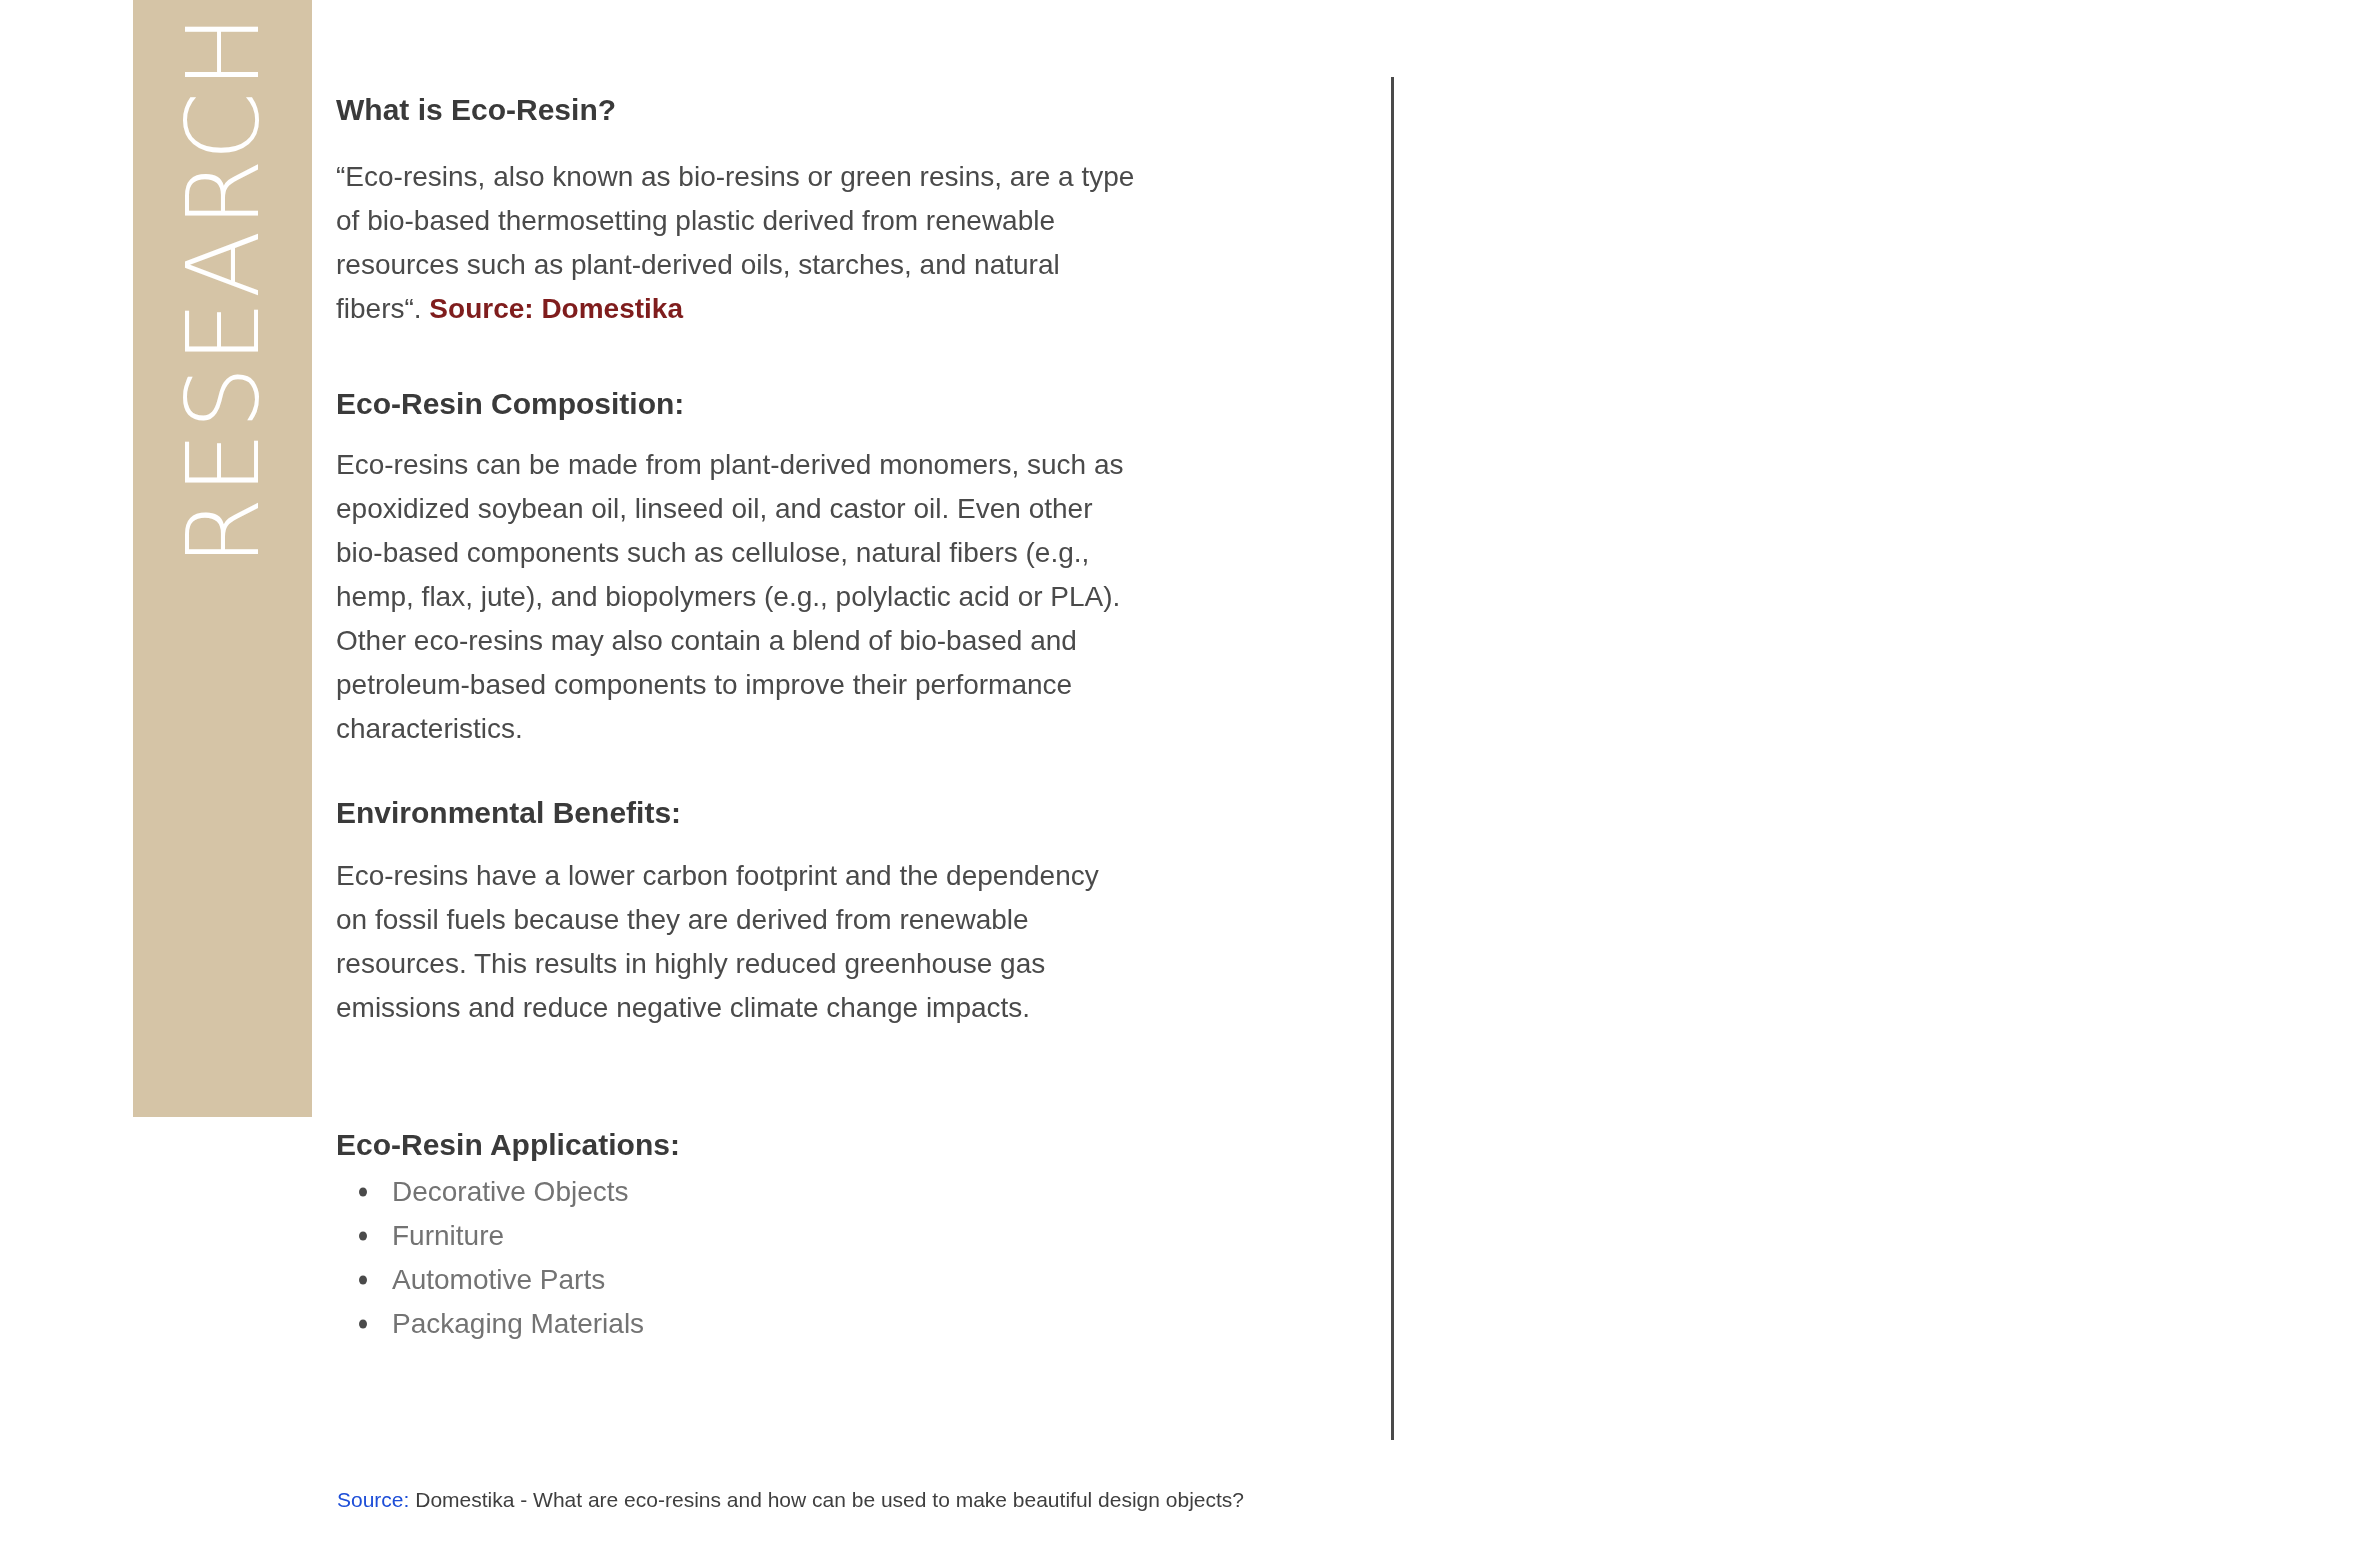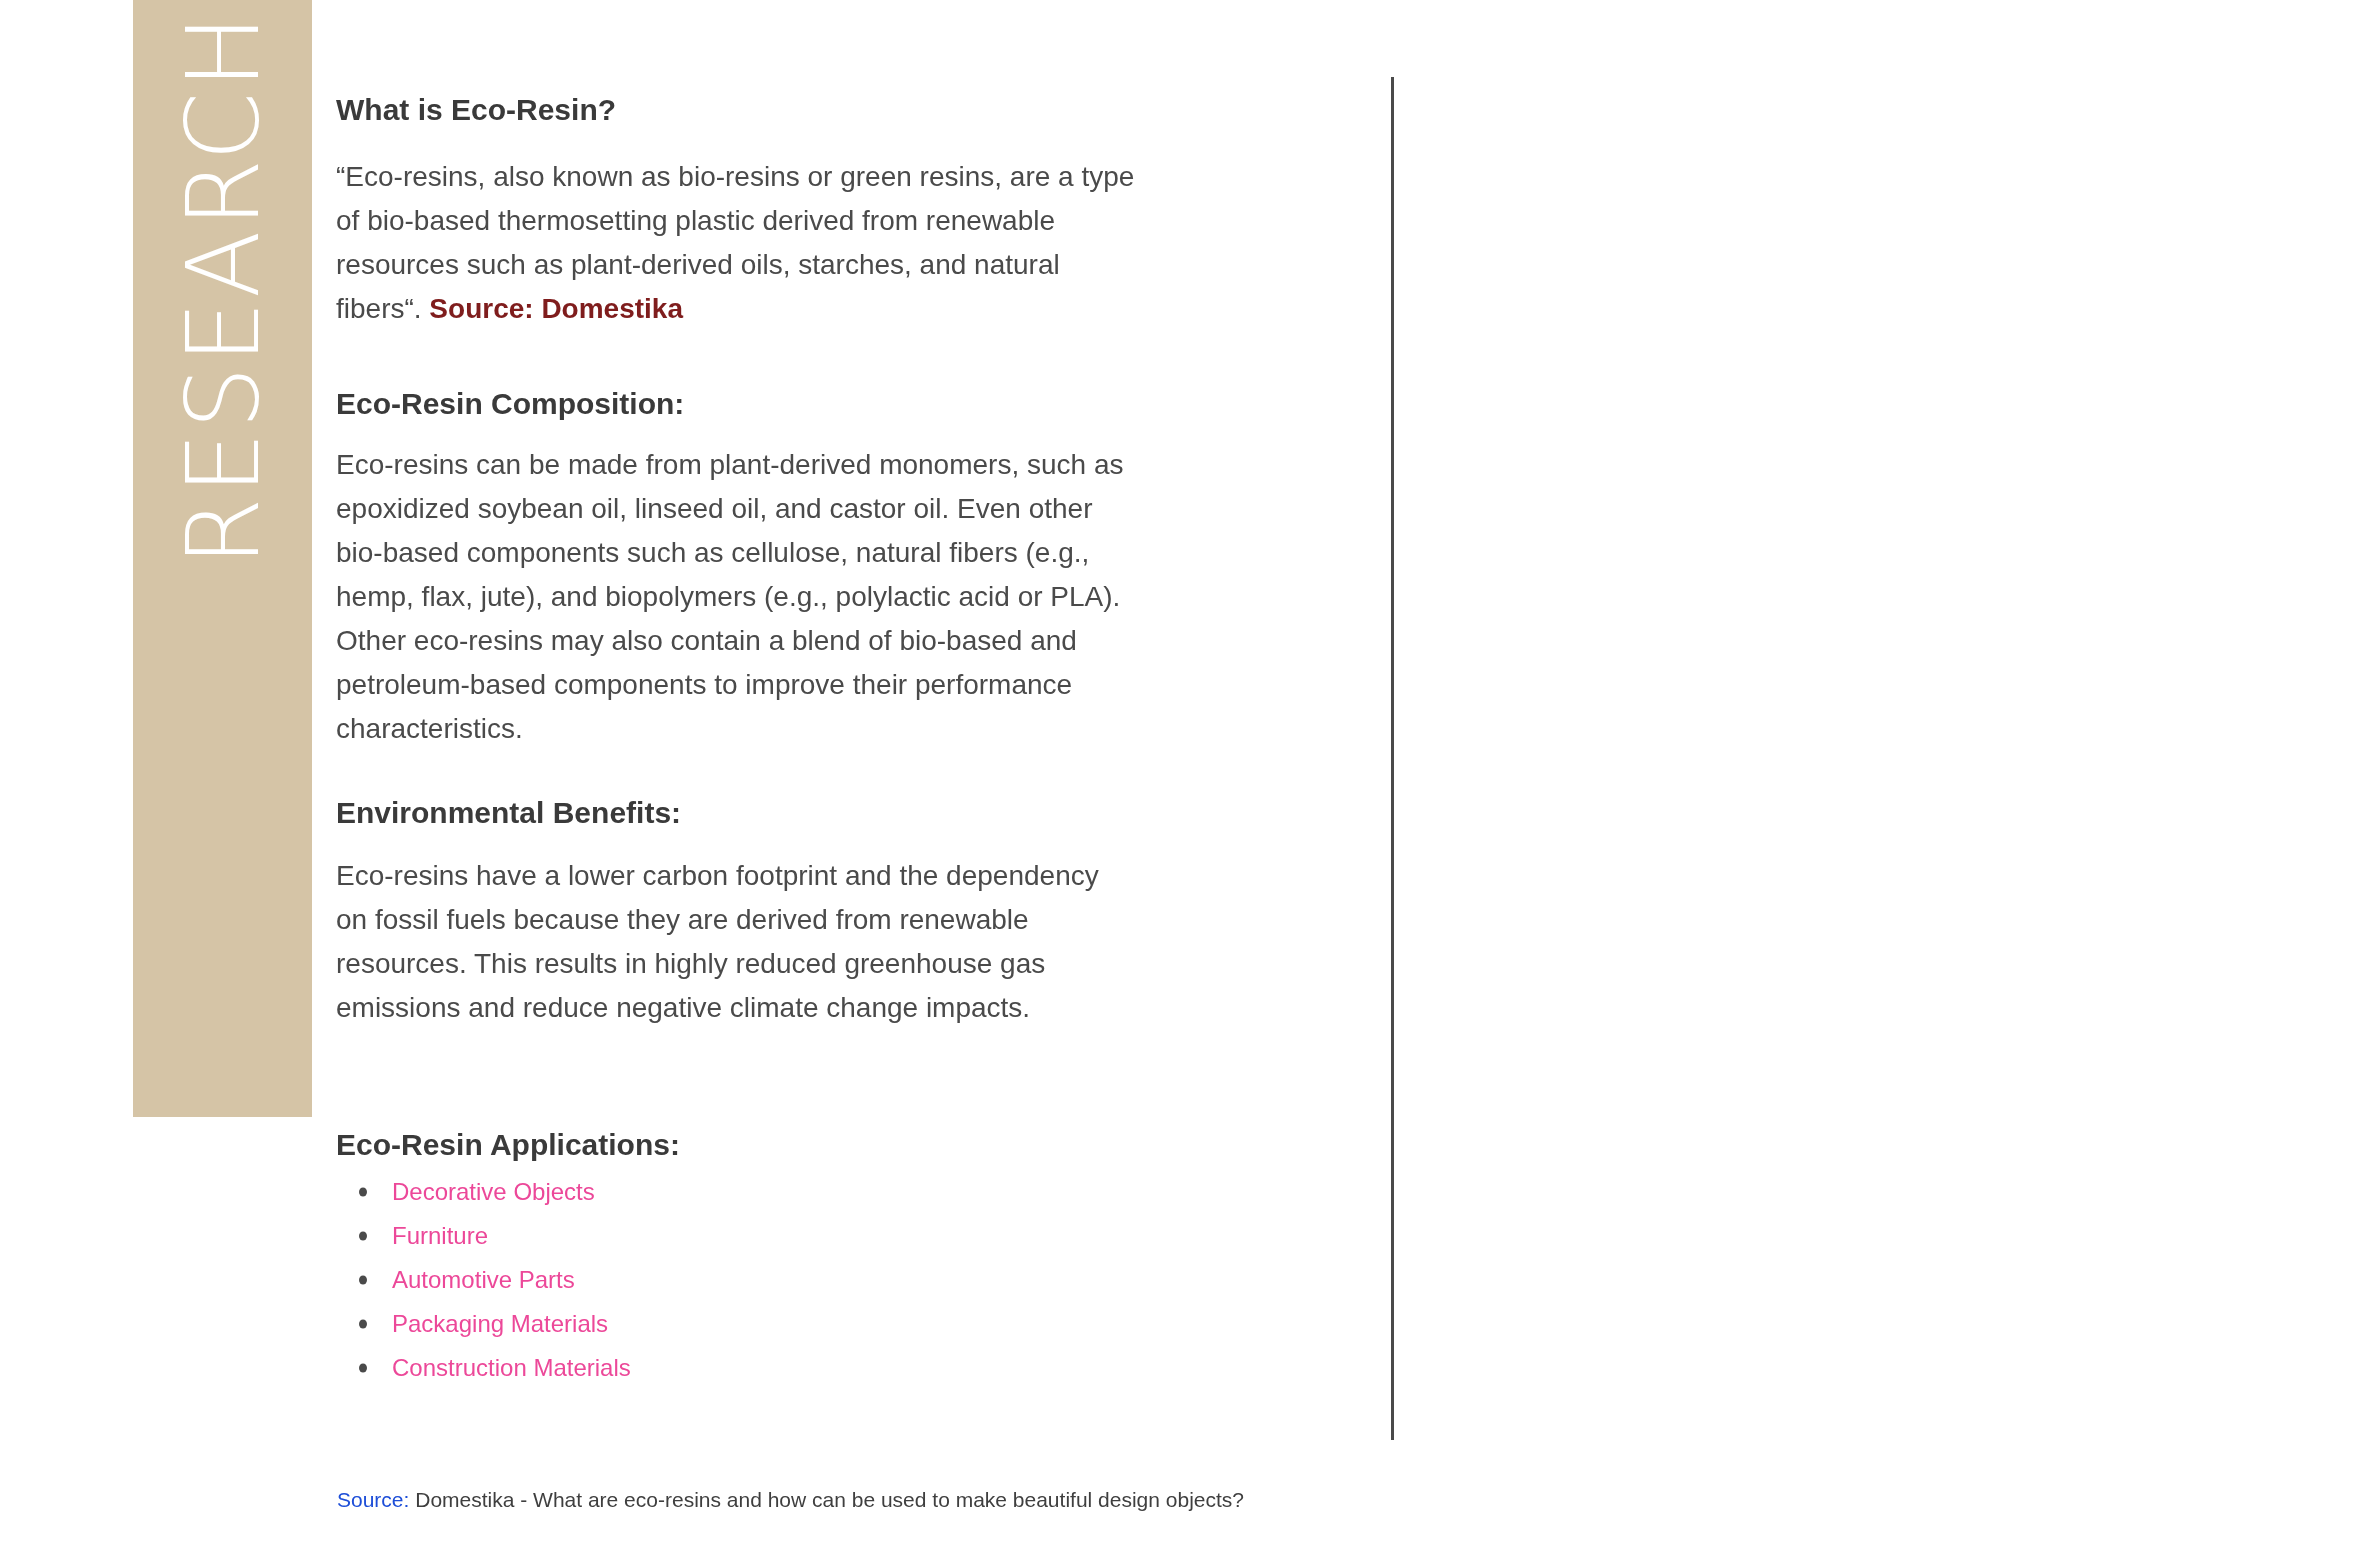--- a/index.html
+++ b/index.html
@@ -69,22 +69,22 @@
 
   ul.bullets {
     position: absolute;
     left: 336px; top: 1170px;
     width: 1135px;
     list-style: none;
   }
   ul.bullets li {
     position: relative;
     padding-left: 56px;
-    font-size: 24px;
-    color: #ec4899;
+    font-size: 28px;
+    color: #737373;
     line-height: 44px;
     height: 44px;
   }
   ul.bullets li::before {
     content: "";
     position: absolute;
     left: 23px; top: 50%;
     transform: translateY(-50%);
     width: 8px; height: 9px;
     border-radius: 50%;
@@ -123,20 +123,19 @@
 
     <h2 class="heading h-benefits">Environmental Benefits:</h2>
     <p class="body p-benefits">Eco-resins have a lower carbon footprint and the dependency<br>on fossil fuels because they are derived from renewable<br>resources. This results in highly reduced greenhouse gas<br>emissions and reduce negative climate change impacts.</p>
 
     <h2 class="heading h-applications">Eco-Resin Applications:</h2>
     <ul class="bullets">
       <li>Decorative Objects</li>
       <li>Furniture</li>
       <li>Automotive Parts</li>
       <li>Packaging Materials</li>
-      <li>Construction Materials</li>
     </ul>
 
     <p class="source"><b>Source:</b><span> Domestika - What are eco-resins and how can be used to make beautiful design objects?</span></p>
 
   </main>
 </div>
 
 
 </body></html>

